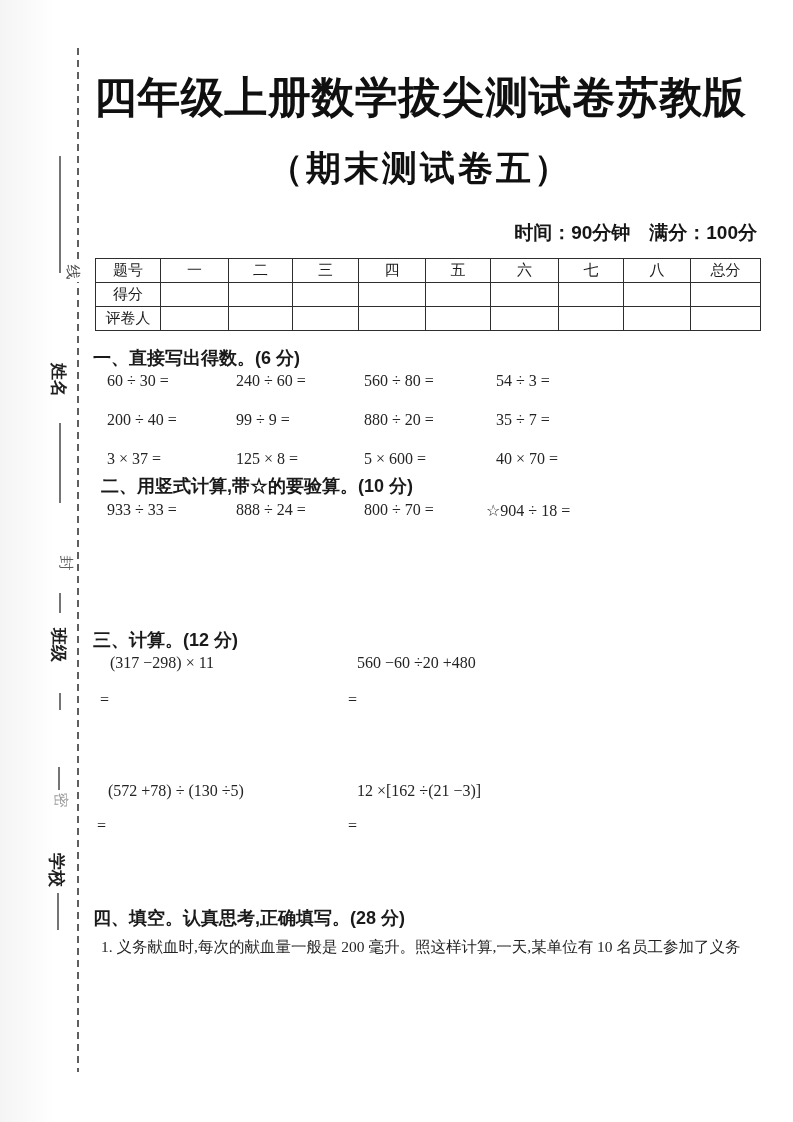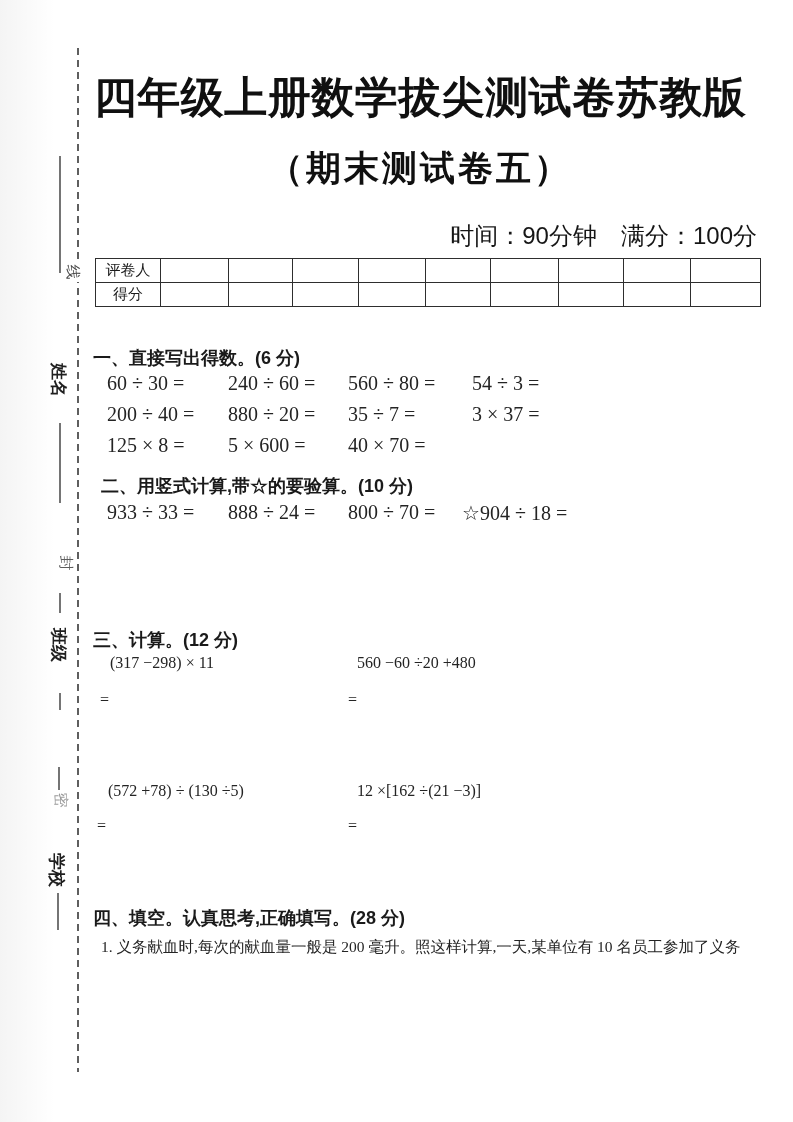--- a/index.html
+++ b/index.html
@@ -48,21 +48,21 @@
   .subtitle{
     position:absolute;left:80px;top:146px;width:680px;
     text-align:center;
     font-family:"Liberation Sans", sans-serif;
     font-weight:bold;font-size:35px;line-height:44px;
     color:#101010;letter-spacing:3px;white-space:nowrap;
   }
   .meta{
     position:absolute;right:36px;top:220px;
     font-family:"Liberation Sans", sans-serif;
-    font-weight:normal;font-size:24px;color:#161616;
+    font-weight:bold;font-size:19px;color:#161616;
     white-space:nowrap;
   }
 
   
   table.score{
     position:absolute;left:95px;top:258px;
     border-collapse:collapse;table-layout:fixed;
     width:665px;
   }
   table.score th, table.score td{
@@ -84,21 +84,21 @@
     font-weight:bold;font-size:18px;color:#1a1a1a;
     white-space:nowrap;
   }
   .h1{left:93px;top:346px;}
   .h2{left:93px;top:474px;margin-left:8px;}
   .h3{left:93px;top:628px;}
   .h4{left:93px;top:906px;}
 
   .calc-grid{
     position:absolute;display:grid;
-    font-size:20px;color:#242424;
+    font-size:16px;color:#242424;gap:8px;
   }
   .grid1{left:107px;top:372px;grid-template-columns:121px 120px 124px auto;grid-auto-rows:31px;}
   .grid2{left:107px;top:501px;grid-template-columns:121px 120px 114px auto;grid-auto-rows:31px;}
   .calc-item{white-space:nowrap;}
 
   .expr{
     position:absolute;font-size:16px;color:#242424;white-space:nowrap;
   }
   .e1{left:110px;top:654px;}
   .e2{left:357px;top:654px;}
@@ -150,54 +150,67 @@
         <col style="width:64px">
       <col style="width:66px">
         <col style="width:67px">
         <col style="width:65px">
       <col style="width:68px">
         <col style="width:65px">
         <col style="width:67px">
       <col style="width:70px">
     </colgroup>
     <tbody>
-    <tr>
-      <td>评卷人</td>
-      <td></td>
-      <td></td>
-      <td class="faint-r"></td>
-      <td class="faint-l"></td>
-      <td></td>
-      <td></td>
-      <td></td>
-      <td></td>
-      <td></td>
+        <tr>
+      <th>题号</th>
+      <th class="no-r">一</th>
+      <th class="no-l">二</th>
+      <th class="no-r">三</th>
+      <th class="no-l">四</th>
+      <th class="no-r">五</th>
+      <th class="no-l">六</th>
+      <th class="no-r">七</th>
+      <th class="no-l">八</th>
+      <th>总分</th>
     </tr>
     <tr>
       <td>得分</td>
+      <td></td>
+      <td></td>
+      <td class="faint-r"></td>
+      <td class="faint-l"></td>
+      <td></td>
+      <td></td>
+      <td></td>
+      <td></td>
+      <td></td>
+    </tr>
+    <tr>
+      <td>评卷人</td>
       <td></td>
       <td></td>
       <td class="faint-r"></td>
       <td class="faint-l"></td>
       <td></td>
       <td></td>
       <td></td>
       <td></td>
       <td></td>
     </tr>
   </tbody>
     </table>
 
   <div class="sec-heading h1">一、直接写出得数。(6 分)</div>
   <div class="calc-grid grid1">
     <span class="calc-item">60 ÷ 30 =</span>
     <span class="calc-item">240 ÷ 60 =</span>
     <span class="calc-item">560 ÷ 80 =</span>
     <span class="calc-item">54 ÷ 3 =</span>
     <span class="calc-item">200 ÷ 40 =</span>
+    <span class="calc-item">99 ÷ 9 =</span>
     <span class="calc-item">880 ÷ 20 =</span>
     <span class="calc-item">35 ÷ 7 =</span>
     <span class="calc-item">3 × 37 =</span>
     <span class="calc-item">125 × 8 =</span>
     <span class="calc-item">5 × 600 =</span>
     <span class="calc-item">40 × 70 =</span>
   </div>
 
   <div class="sec-heading h2">二、用竖式计算,带☆的要验算。(10 分)</div>
   <div class="calc-grid grid2">

